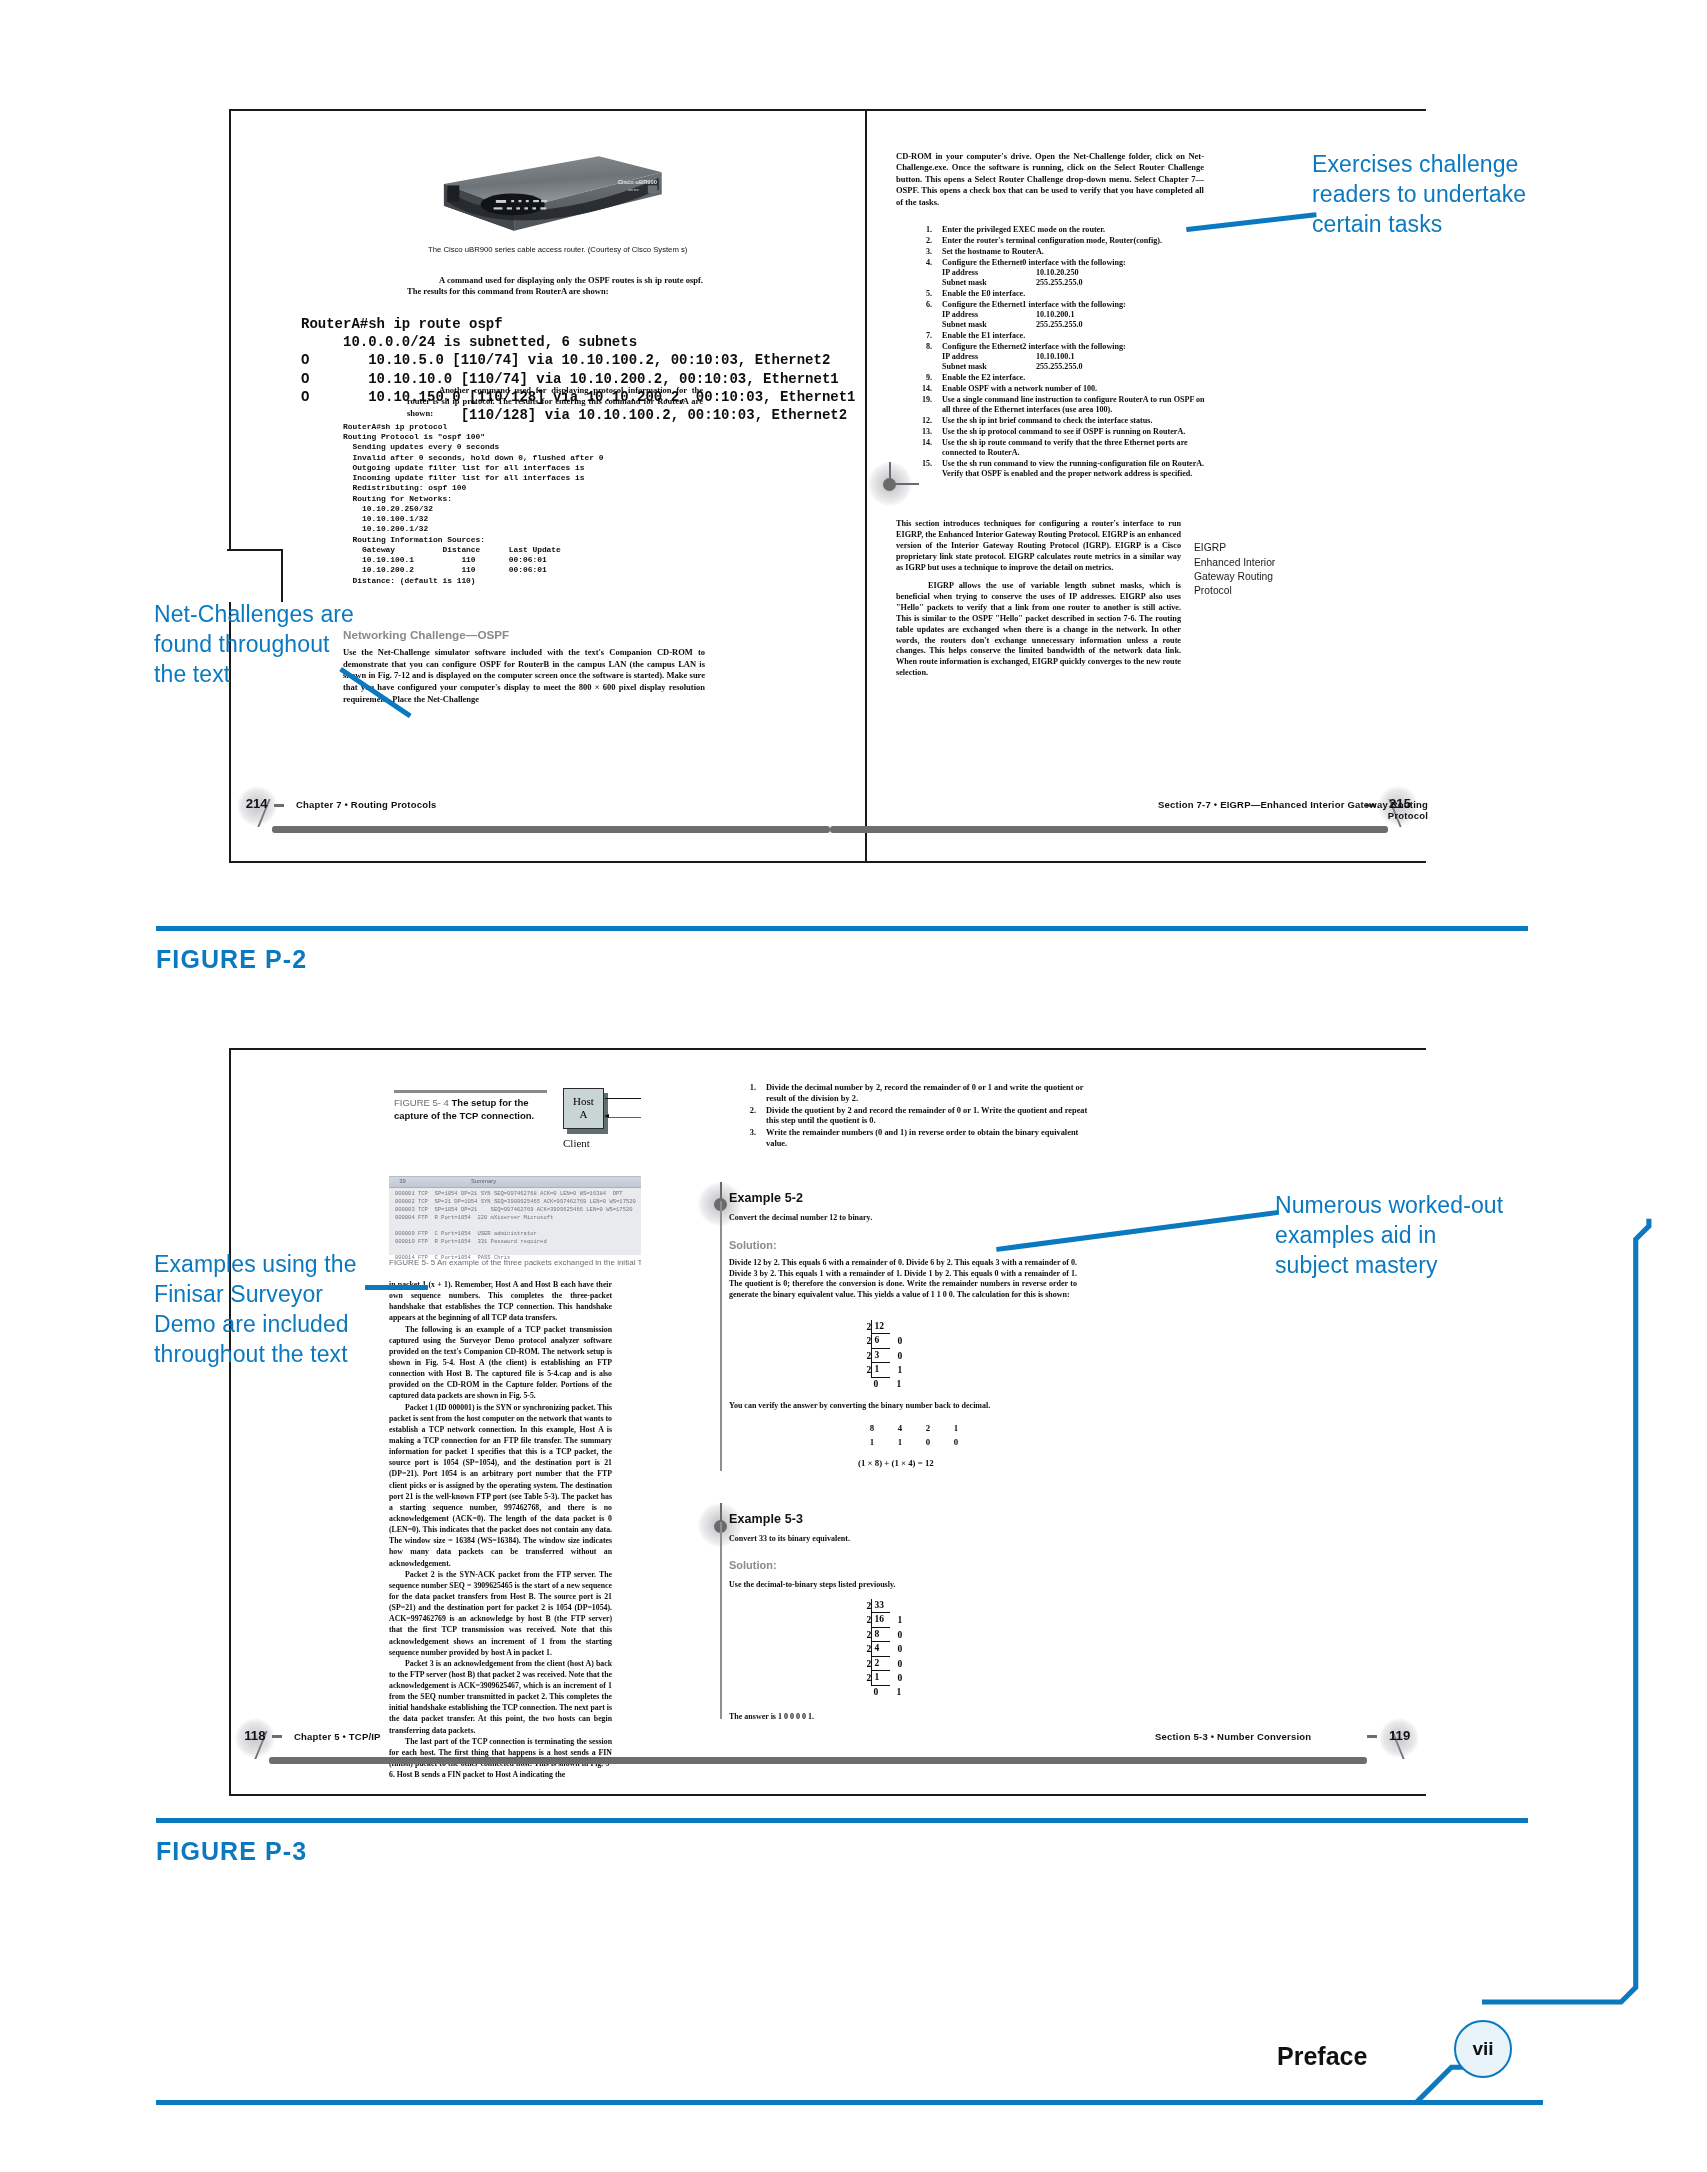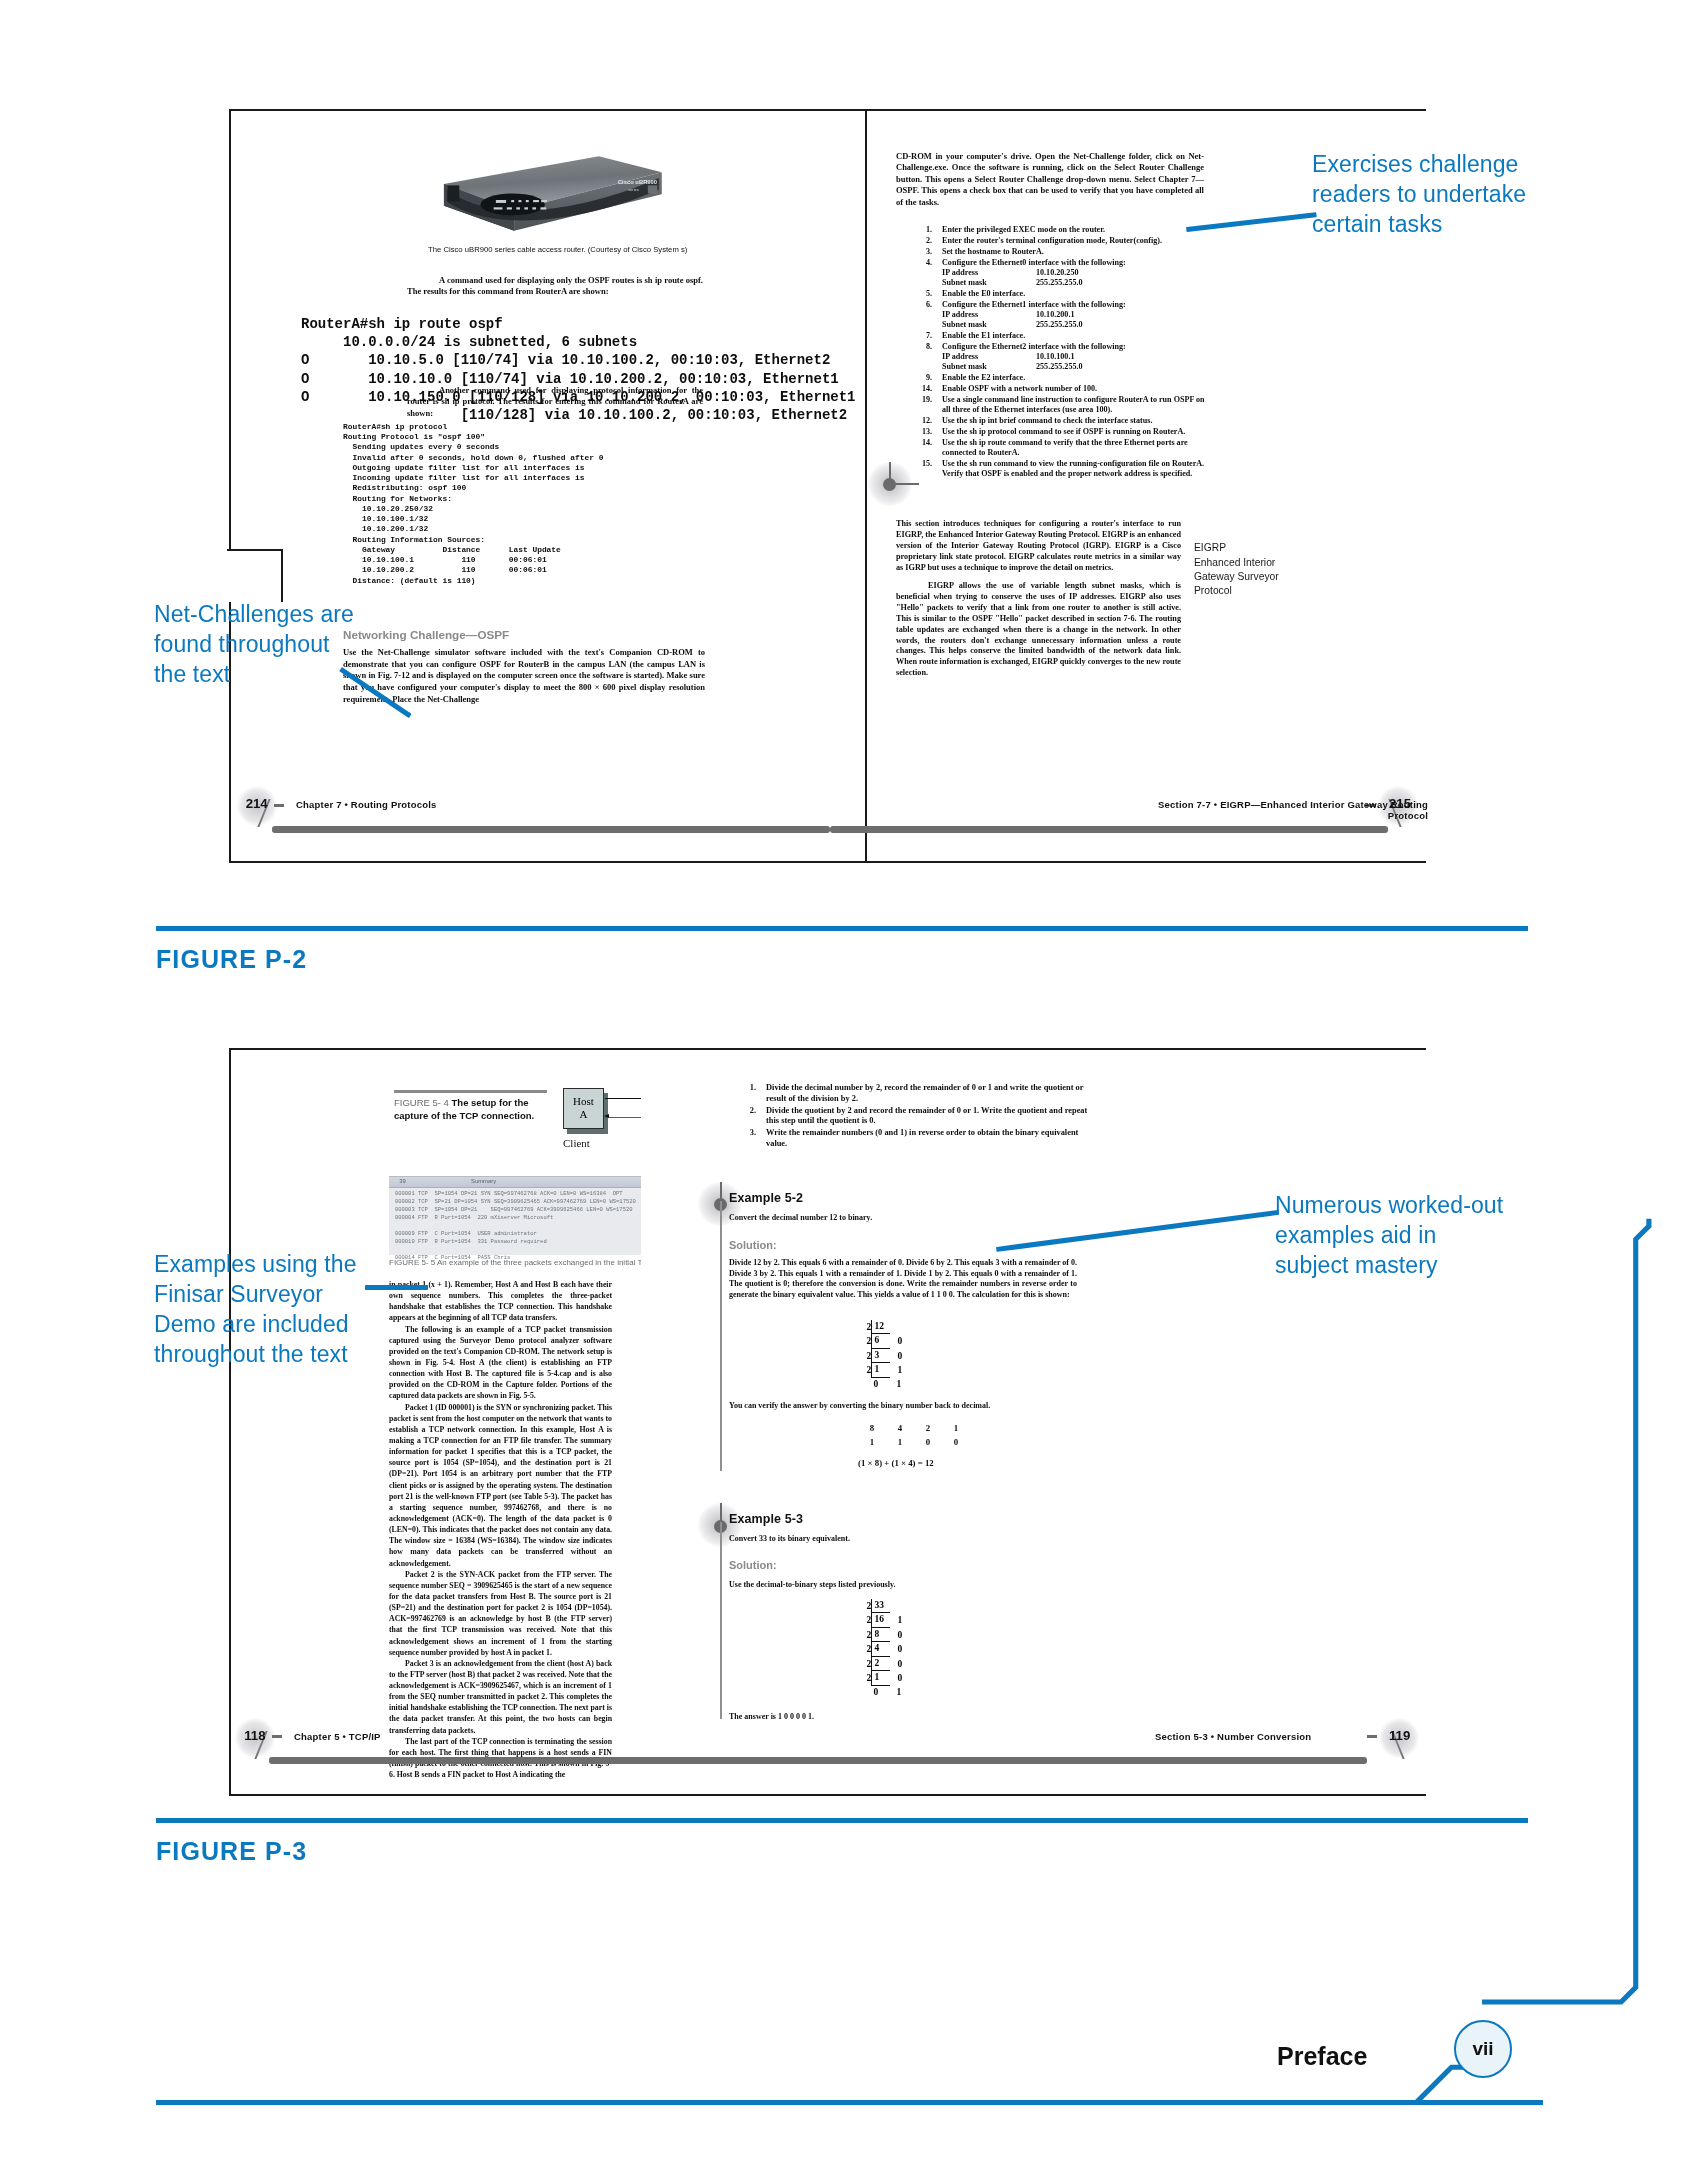--- a/index.html
+++ b/index.html
@@ -263,21 +263,21 @@
     <div class="bullet-blob" style="left:0.7px;top:351px;"></div>
     <div class="bullet-dot" style="left:16px;top:367px;"></div>
     <div class="bullet-arm" style="left:20.5px;top:372px;width:31px;"></div>
     <div class="abs" style="left:22px;top:351px;width:2.2px;height:17.6px;background:#6a6a6a;"></div>
 
 
     <div class="abs bodytxt" style="left:29px;top:408px;width:285px;font-size:8.2px;line-height:1.33;">This section introduces techniques for configuring a router's interface to run EIGRP, the Enhanced Interior Gateway Routing Protocol. EIGRP is an enhanced version of the Interior Gateway Routing Protocol (IGRP). EIGRP is a Cisco proprietary link state protocol. EIGRP calculates route metrics in a similar way as IGRP but uses a technique to improve the detail on metrics.</div>
     <div class="abs bodytxt" style="left:29px;top:470px;width:285px;font-size:8.2px;line-height:1.33;text-indent:32px;">EIGRP allows the use of variable length subnet masks, which is beneficial when trying to conserve the uses of IP addresses. EIGRP also uses "Hello" packets to verify that a link from one router to another is still active. This is similar to the OSPF "Hello" packet described in section 7-6. The routing table updates are exchanged when there is a change in the network. In other words, the routers don't exchange unnecessary information unless a route changes. This helps conserve the limited bandwidth of the network data link. When route information is exchanged, EIGRP quickly converges to the new route selection.</div>
 
     <div class="marginal" style="left:327px;top:406px;width:95px;">EIGRP</div>
-    <div class="marginal" style="left:327px;top:421px;width:104px;">Enhanced Interior Gateway Surveyor Protocol</div>
+    <div class="marginal" style="left:327px;top:421px;width:104px;">Enhanced Interior Gateway Routing Protocol</div>
 
     <div class="footbar" style="left:-37px;top:715px;width:558px;"></div>
     <div class="abs" style="left:502px;top:688px;width:25px;height:28px;border-right:2.2px solid #6d6d6d;transform:skewX(22deg);"></div>
     <div class="folio-blob" style="left:511px;top:675px;"></div>
     <div class="folio" style="left:522px;top:685px;">215</div>
     <div class="abs" style="left:499px;top:693px;width:10.3px;height:2.9px;background:#6d6d6d;"></div>
     <div class="footnote" style="left:288px;top:688px;text-align:right;">Section 7-7  •  EIGRP—Enhanced Interior Gateway Routing Protocol</div>
   </div>
 </div>
 

